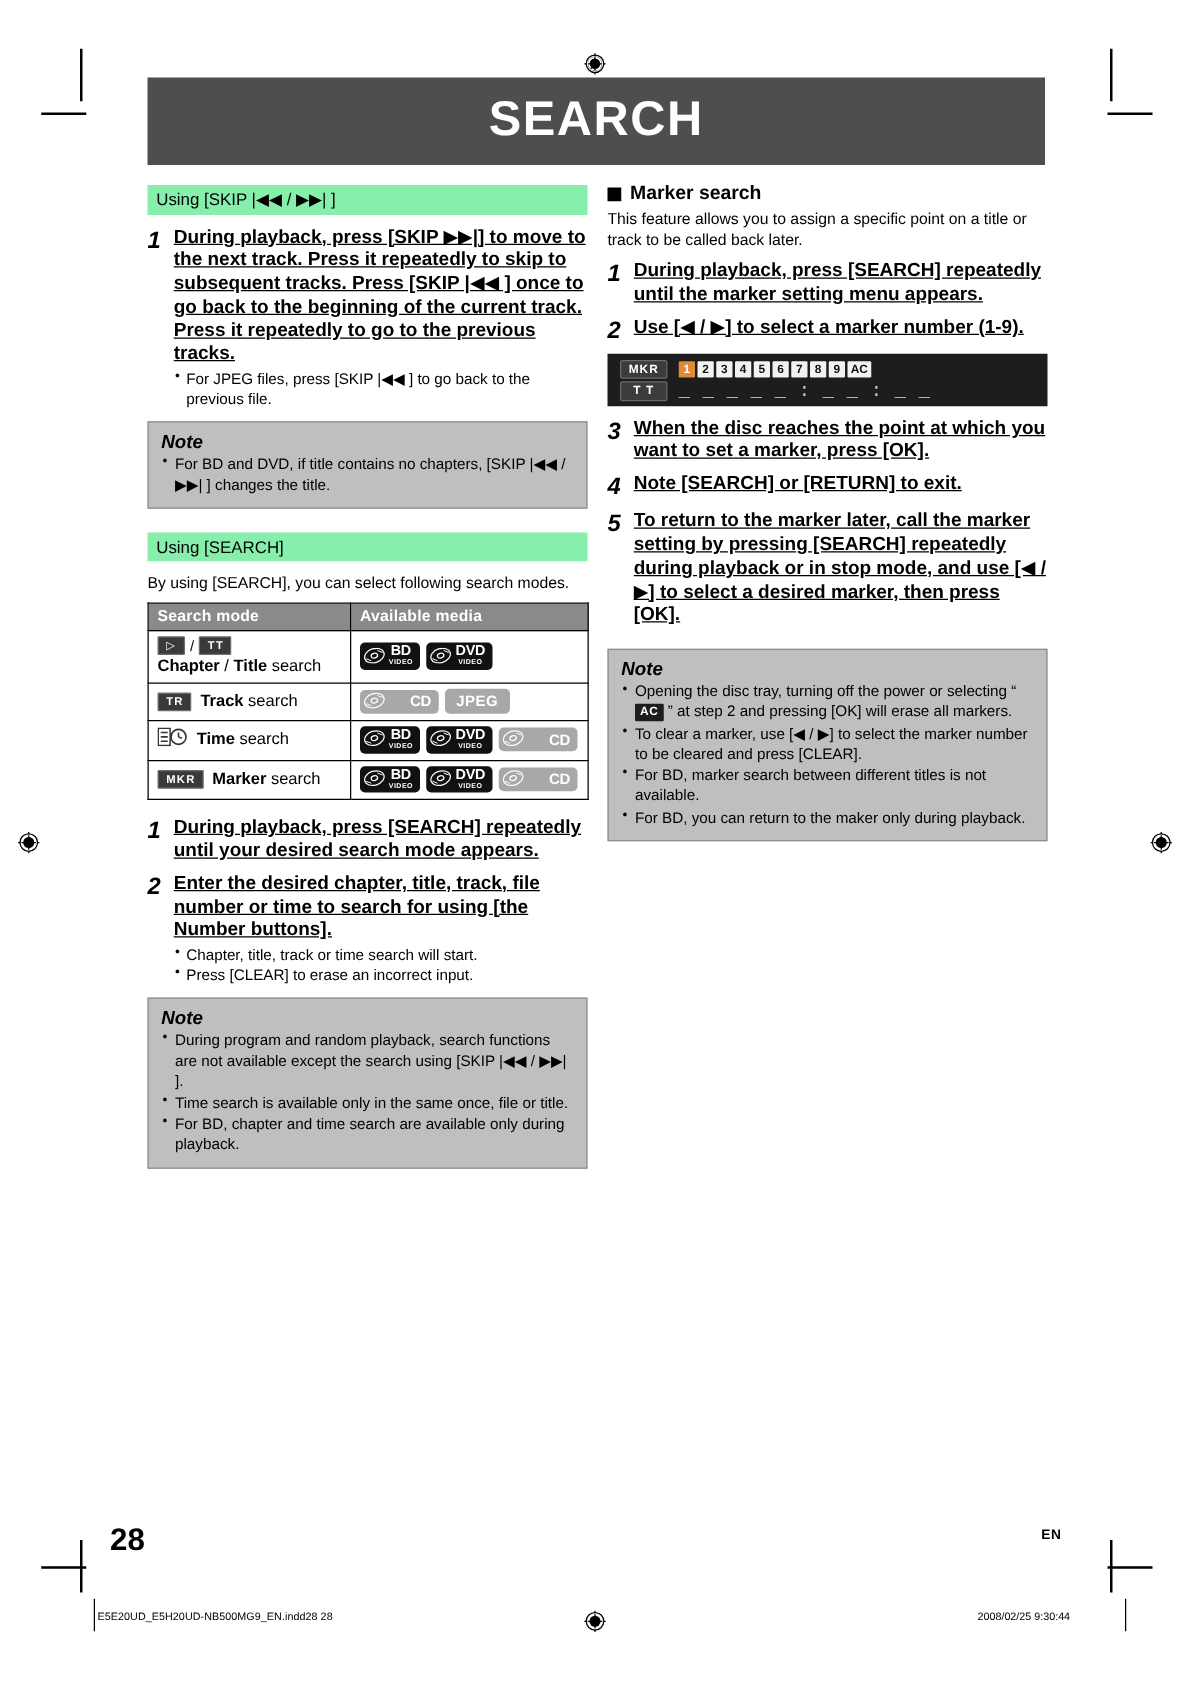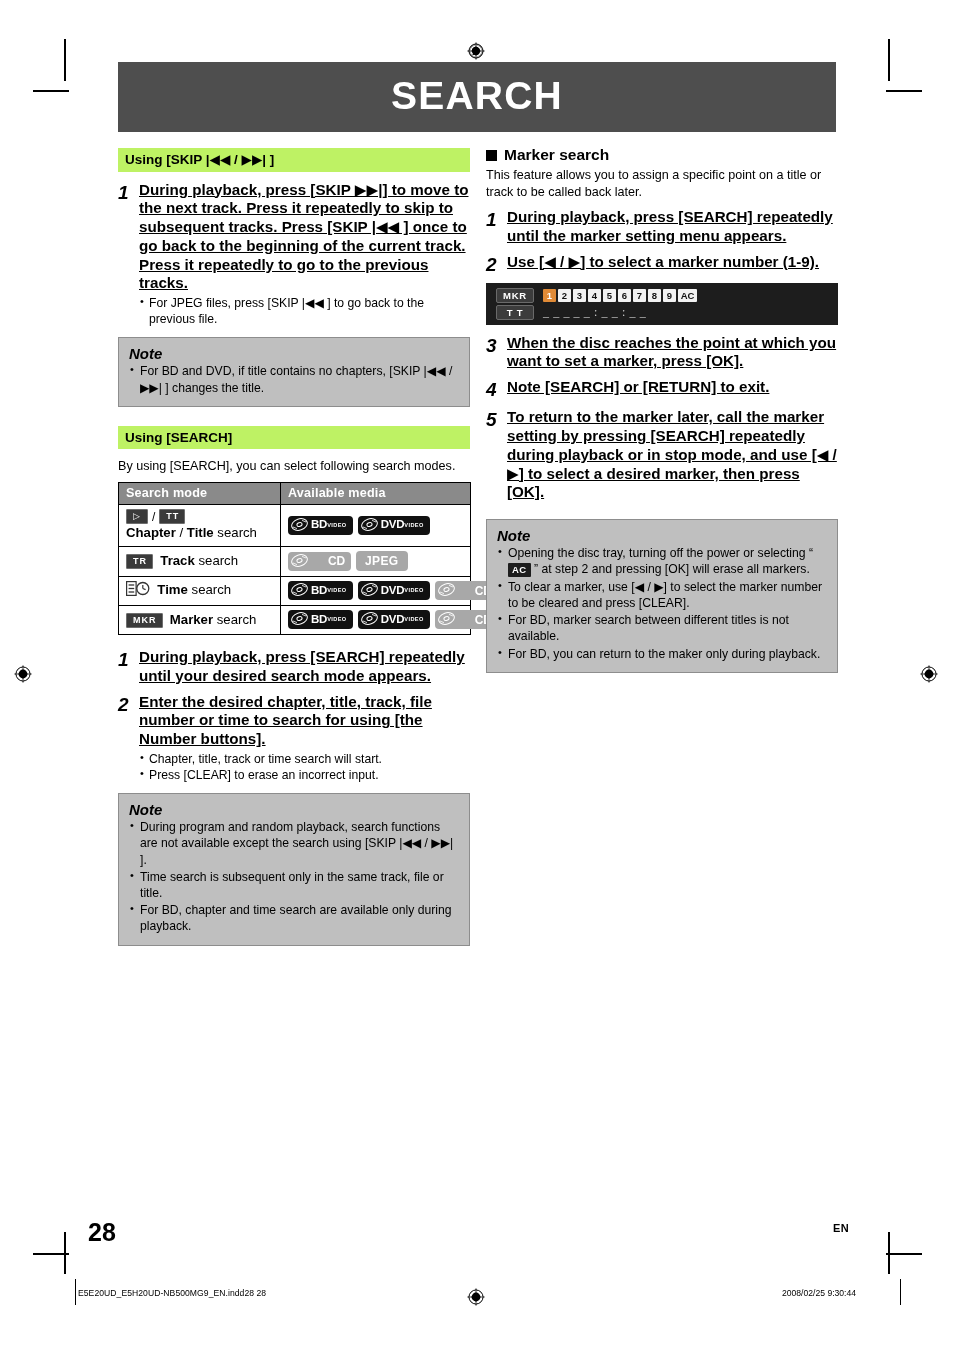--- a/index.html
+++ b/index.html
@@ -26,21 +26,21 @@
     text-align:center;color:#fff;font-size:39px;font-weight:bold;
     letter-spacing:1.2px;
   }
 
   
   .col-left{position:absolute;left:118px;top:148px;width:352px;}
   .col-right{position:absolute;left:486px;top:146px;width:352px;}
 
   
   .sec-head{
-    background:#bef264;font-size:13.5px;font-weight:bold;
+    background:#86efac;font-size:13.5px;font-weight:normal;
     padding:4px 6px 4px 7px;margin-bottom:9px;line-height:1.15;
   }
 
   
   .step{display:flex;margin-bottom:7px;}
   .step .num{
     font-size:19px;font-weight:bold;font-style:italic;
     width:21px;flex:0 0 21px;line-height:1.22;text-align:left;
   }
   .step .body{flex:1;}
@@ -120,21 +120,21 @@
 
   
   .badges{display:flex;align-items:center;gap:5px;}
   .badge{
     display:inline-flex;align-items:center;gap:3px;
     padding:2px 6px 2px 3px;border-radius:4px;line-height:1;
   }
   .badge.dark{background:#111;color:#fff;}
   .badge.grey{background:#a8a8a8;color:#fff;}
   .badge .disc{flex:0 0 auto;}
-  .badge .txt{display:flex;align-items:center;}
+  .badge .txt{display:flex;flex-direction:column;align-items:center;}
   .badge .t1{font-size:11.5px;font-weight:bold;line-height:1;letter-spacing:-.2px;}
   .badge .t2{font-size:5.6px;font-weight:bold;line-height:1;letter-spacing:.4px;margin-top:.5px;}
   .badge.single .t1{font-size:12px;padding-left:17px;}
   .badge.jpeg{padding:4px 9px;}
   .badge.jpeg .t1{font-size:12px;letter-spacing:.4px;}
 
   
   .osd{
     width:352px;height:42px;background:#1d1d1d;position:relative;
     margin:7px 0 9px 0;
@@ -150,22 +150,22 @@
   }
   .osd-nums{display:flex;gap:2px;margin-left:9px;}
   .osd-num{
     width:13px;height:13px;background:#f2f2f2;color:#111;
     font-size:9.5px;font-weight:bold;display:flex;align-items:center;
     justify-content:center;border-radius:1px;line-height:1;
   }
   .osd-num.sel{background:#e08a36;color:#fff;}
   .osd-num.ac{width:19px;}
   .osd-time{
-    margin-left:9px;color:#c9c9c9;font-size:12px;letter-spacing:.6px;
-    font-family:Liberation Serif, serif;
+    margin-left:9px;color:#c9c9c9;font-size:15px;letter-spacing:.6px;
+    font-family:Liberation Mono, monospace;
   }
 
   
   .ac-chip{
     display:inline-block;background:#1d1d1d;color:#fff;font-size:9.5px;
     font-weight:bold;padding:2px 4px;line-height:1;border-radius:1px;
     vertical-align:middle;letter-spacing:.5px;
   }
 
   
@@ -493,21 +493,21 @@
           <li>Chapter, title, track or time search will start.</li>
           <li>Press [CLEAR] to erase an incorrect input.</li>
         </ul>
       </div>
     </div>
 
     <div class="note">
       <div class="note-title">Note</div>
       <ul>
         <li>During program and random playback, search functions are not available except the search using [SKIP |◀◀ / ▶▶| ].</li>
-        <li>Time search is subsequent only in the same track, file or title.</li>
+        <li>Time search is available only in the same once, file or title.</li>
         <li>For BD, chapter and time search are available only during playback.</li>
       </ul>
     </div>
 
   </div>
 
   <div class="col-right">
 
     <div class="marker-head">
       <span class="sq"></span>

